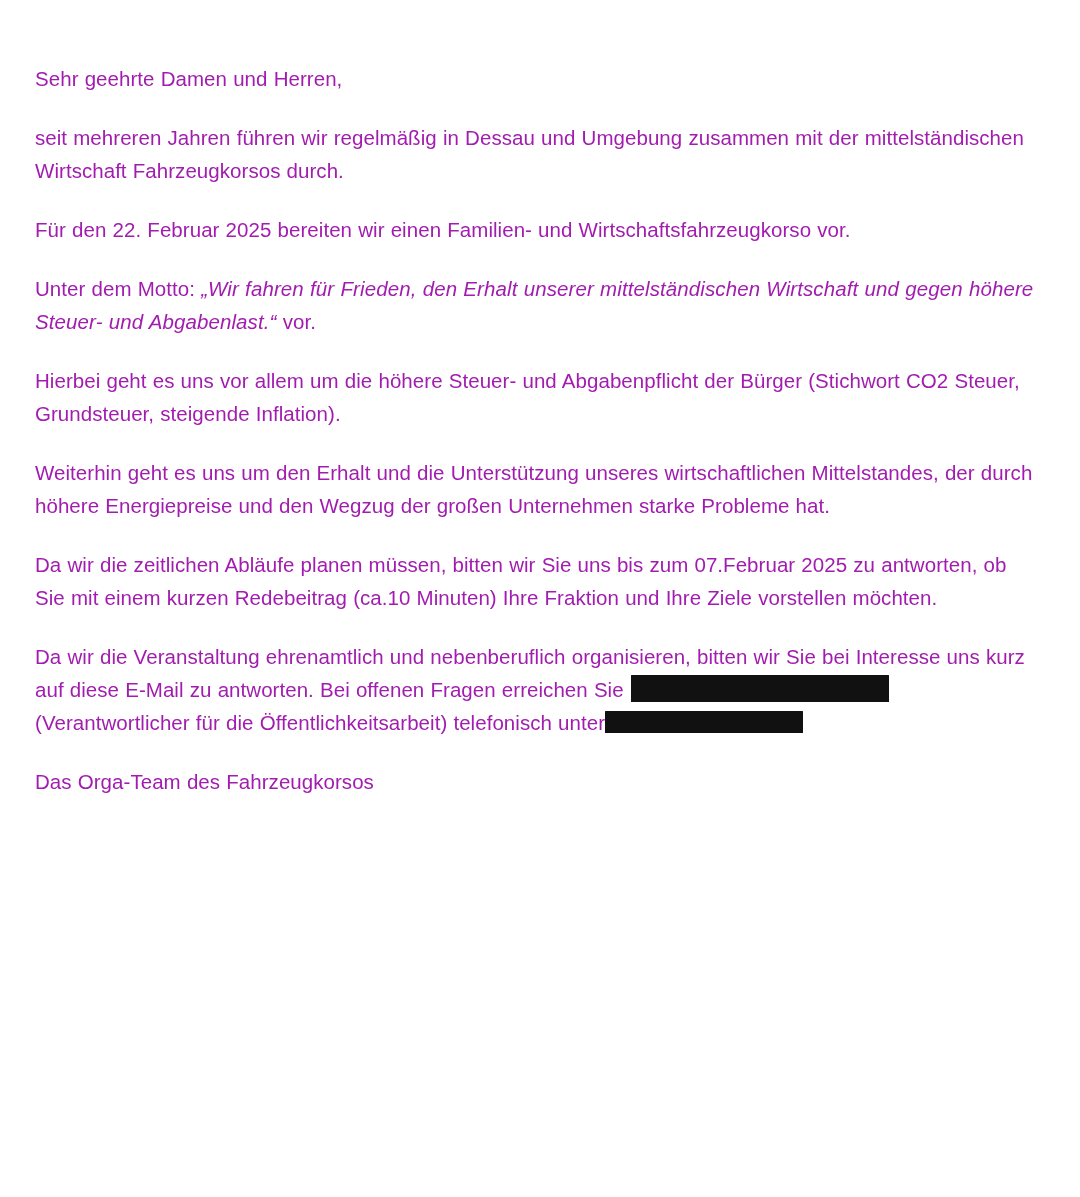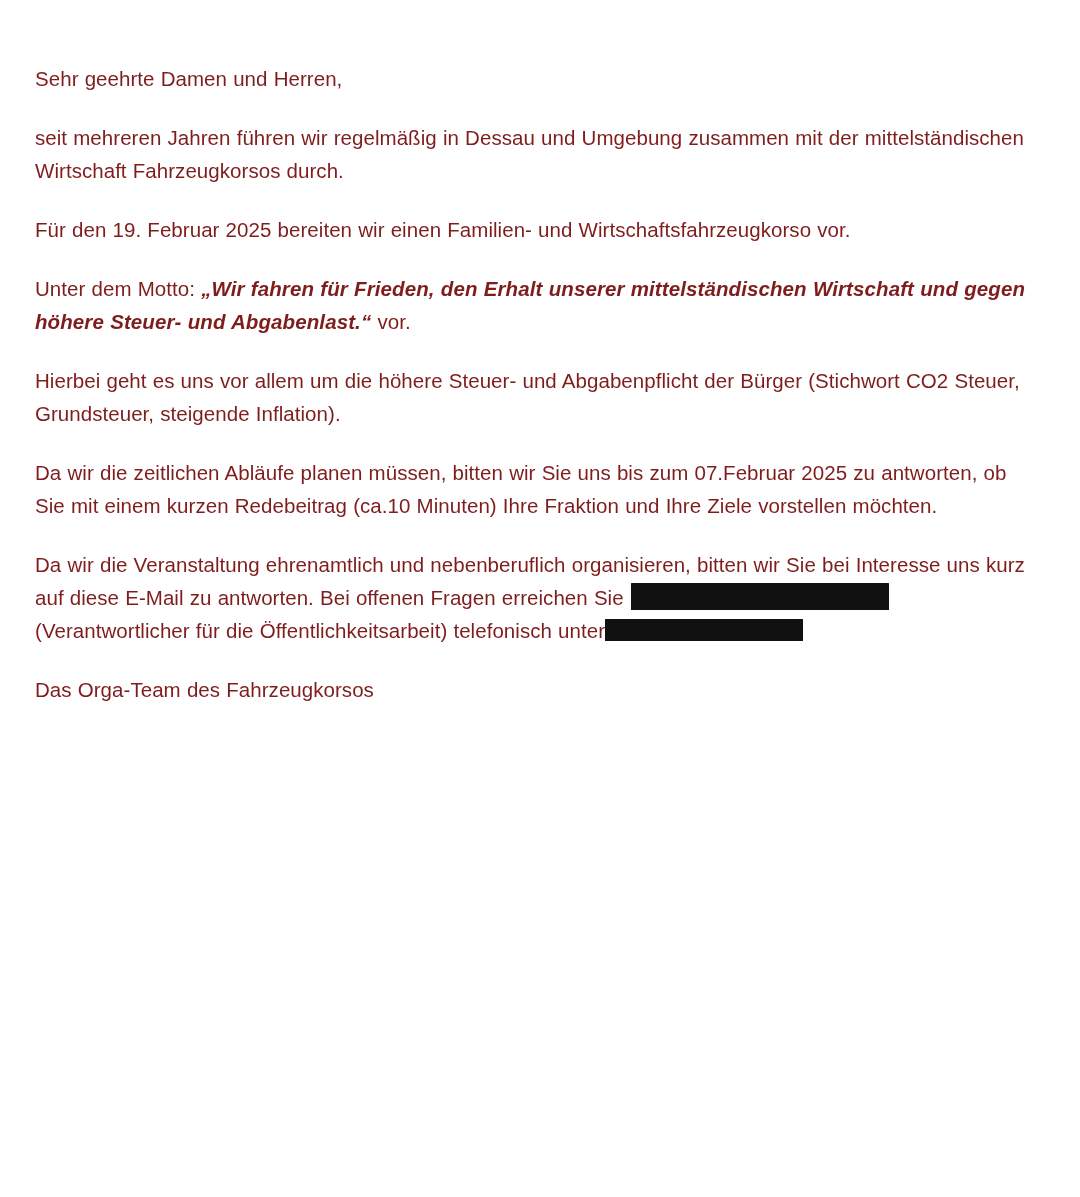--- a/index.html
+++ b/index.html
@@ -25,29 +25,29 @@
     padding: 62px 40px 0 35px;
   }
   .letter-body {
     width: 1005px;
   }
   p.para {
     margin: 0 0 26px 0;
     font-size: 20.5px;
     line-height: 33px;
     letter-spacing: 0.05px;
-    color: #7f1d1d;
+    color: #a21caf;
     text-align: left;
     word-spacing: 0.4px;
   }
   p.para:last-child {
     margin-bottom: 4px;
   }
   .motto {
-    font-weight: bold;
+    font-weight: normal;
     font-style: italic;
     letter-spacing: 0.1px;
   }
   .tail {
     font-weight: normal;
     font-style: normal;
   }
   .redaction-line {
     position: relative;
   }
@@ -77,26 +77,27 @@
 <body>
 
 <div class="page">
   <div class="letter-body">
 
     <p class="para">Sehr geehrte Damen und Herren,</p>
 
     <p class="para">seit mehreren Jahren führen wir regelmäßig in Dessau und Umgebung zusammen mit der mittelständischen Wirtschaft Fahrzeugkorsos durch.</p>
 
 
-    <p class="para">Für den 19. Februar 2025 bereiten wir einen Familien- und Wirtschaftsfahrzeugkorso vor.</p>
+    <p class="para">Für den 22. Februar 2025 bereiten wir einen Familien- und Wirtschaftsfahrzeugkorso vor.</p>
 
     <p class="para"><span>Unter dem Motto: </span><span class="motto">„Wir fahren für Frieden, den Erhalt unserer mittelständischen Wirtschaft und gegen höhere Steuer- und Abgabenlast.“</span><span class="tail"> vor.</span></p>
 
     <p class="para">Hierbei geht es uns vor allem um die höhere Steuer- und Abgabenpflicht der Bürger (Stichwort CO2 Steuer, Grundsteuer, steigende Inflation).</p>
 
+    <p class="para">Weiterhin geht es uns um den Erhalt und die Unterstützung unseres wirtschaftlichen Mittelstandes, der durch höhere Energiepreise und den Wegzug der großen Unternehmen starke Probleme hat.</p>
 
 
 
     <p class="para">Da wir die zeitlichen Abläufe planen müssen, bitten wir Sie uns bis zum 07.Februar 2025 zu antworten, ob Sie mit einem kurzen Redebeitrag (ca.10 Minuten) Ihre Fraktion und Ihre Ziele vorstellen möchten.</p>
 
     <p class="para redaction-line"><span>Da wir die Veranstaltung ehrenamtlich und nebenberuflich organisieren, bitten wir Sie bei Interesse uns kurz auf diese E-Mail zu antworten.  Bei offenen Fragen erreichen Sie </span><span class="redact redact-a"></span><span> (Verantwortlicher für die Öffentlichkeitsarbeit) telefonisch unter</span><span class="redact redact-b"></span></p>
 
 
     <p class="para">Das Orga-Team des Fahrzeugkorsos</p>
 

